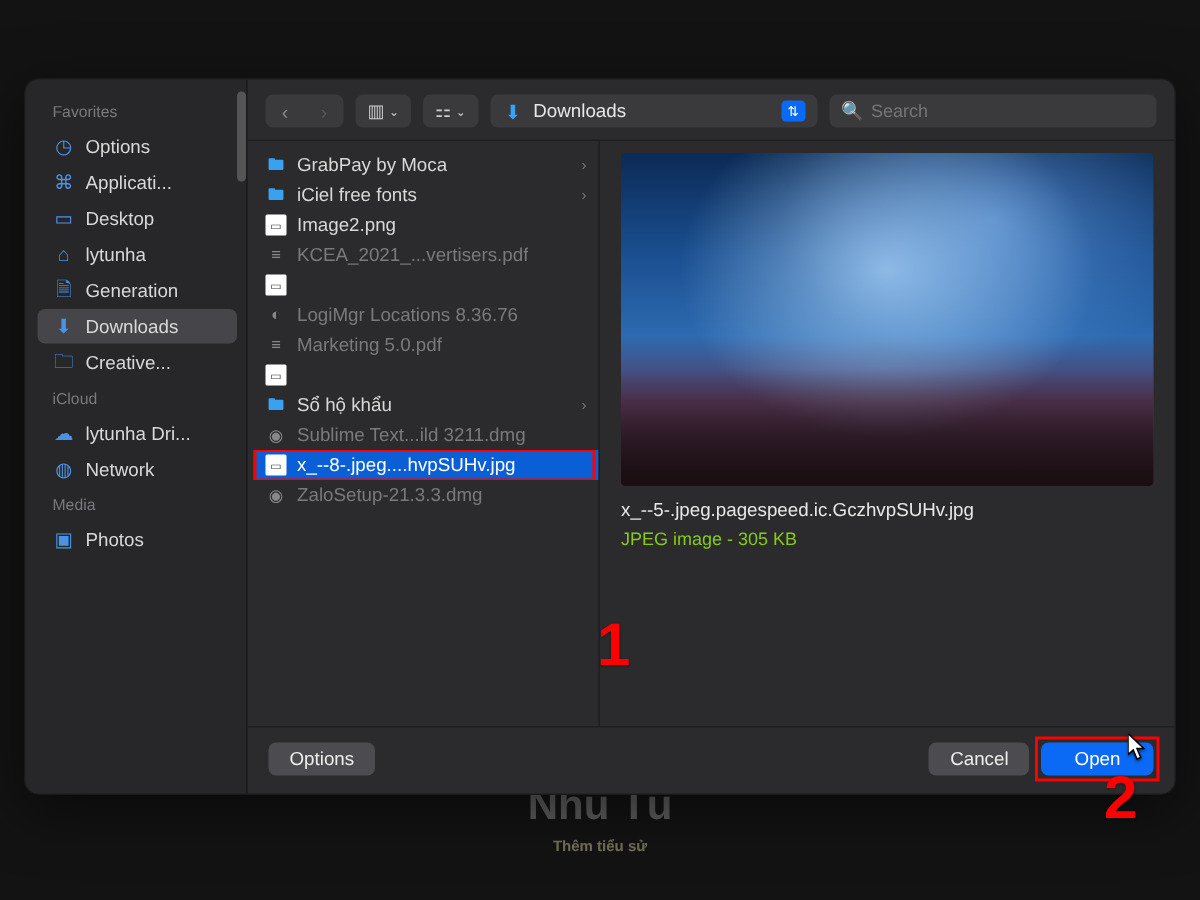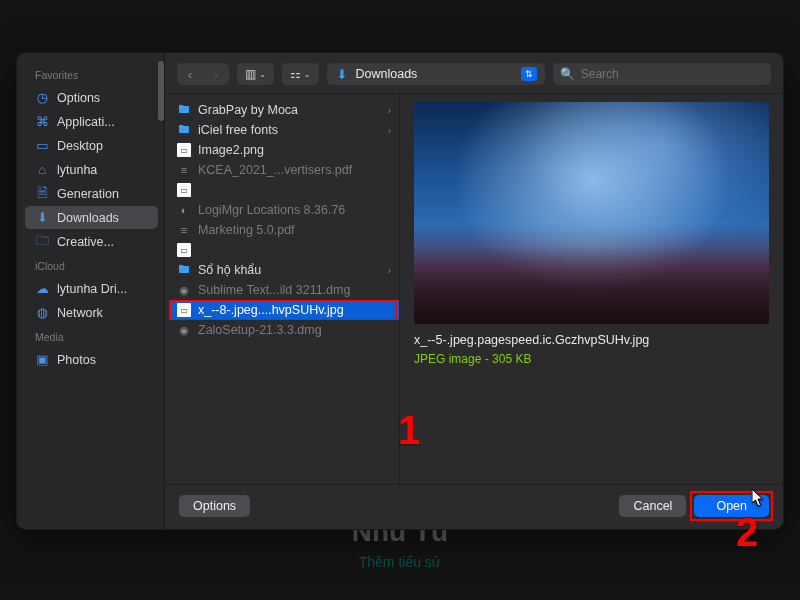--- a/index.html
+++ b/index.html
@@ -1,19 +1,19 @@
 <!DOCTYPE html>
 <html><head>
 <meta charset="utf-8">
 <style>
   * { box-sizing: border-box; margin: 0; padding: 0; font-family: -apple-system, BlinkMacSystemFont, "Segoe UI", Helvetica, Arial, sans-serif; }
   body { width: 800px; height: 600px; background: #1a1a1a; position: relative; overflow: hidden; }
   .backdrop { position: absolute; inset: 0; background: #2a2a2a; display: flex; flex-direction: column; align-items: center; justify-content: flex-end; padding-bottom: 30px; }
   .backdrop-name { font-size: 28px; font-weight: 700; color: #ccc; }
-  .backdrop-sub { font-size: 14px; color: #14b8a6; margin-top: 6px; }
+  .backdrop-sub { font-size: 10px; color: #fef9c3; margin-top: 6px; font-weight: bold; }
   .dim { position: absolute; inset: 0; background: rgba(0,0,0,0.55); }
 
   .dialog { position: absolute; left: 16px; right: 16px; top: 52px; bottom: 70px; background: #2b2b2d; border-radius: 10px; display: flex; border: 1px solid #1a1a1a; box-shadow: 0 10px 40px rgba(0,0,0,0.5); overflow: hidden; }
 
   .sidebar { width: 148px; background: #27272a; padding: 10px 0 10px 8px; overflow-y: auto; color: #999; font-size: 12px; border-right: 1px solid #1a1a1a; position: relative; }
   .sidebar-scroll { position: absolute; right: 0; top: 8px; width: 6px; height: 60px; background: #555; border-radius: 3px; }
   .section-title { font-size: 10.5px; color: #7a7a7e; padding: 6px 10px 4px; font-weight: 500; }
   .side-item { display: flex; align-items: center; gap: 7px; padding: 4px 10px; border-radius: 5px; color: #d8d8d8; font-size: 12.5px; margin: 1px 6px 1px 0; cursor: pointer; }
   .side-item.sel { background: #46464a; }
   .side-ico { width: 15px; height: 15px; display: inline-flex; align-items: center; justify-content: center; color: #4a92e6; font-size: 13px; flex-shrink: 0; }

